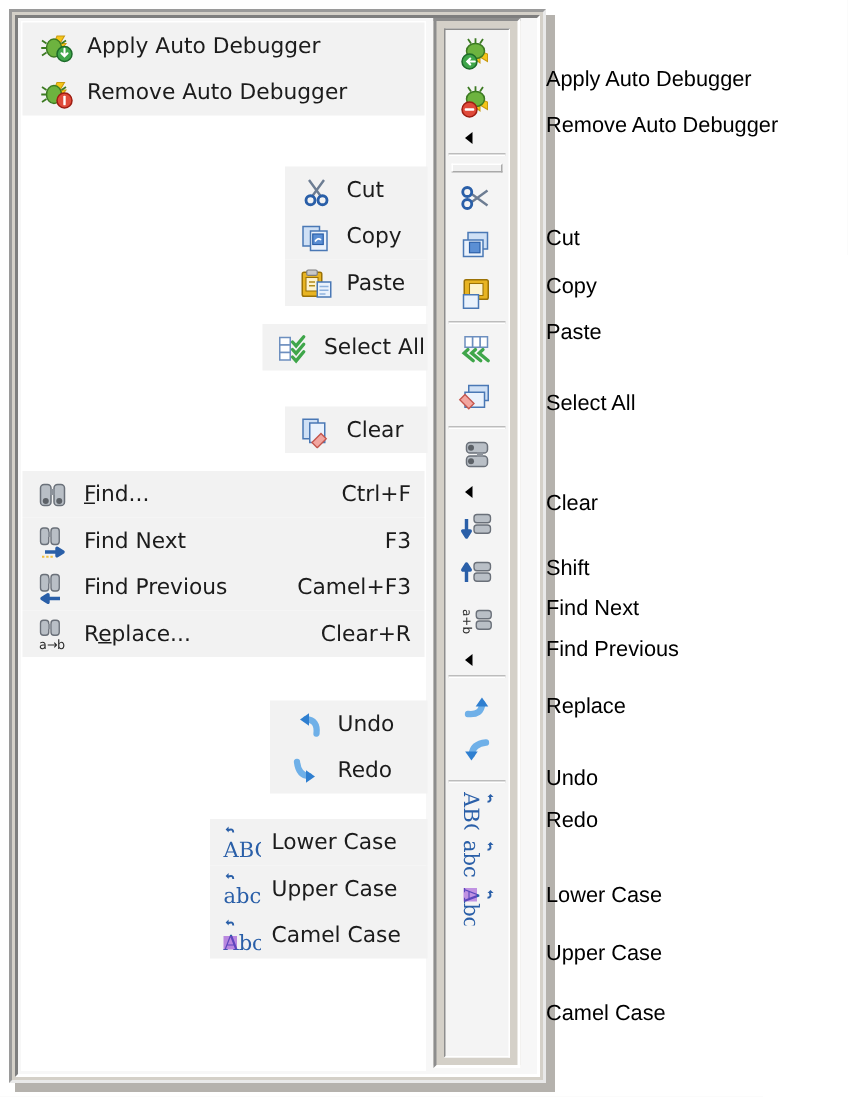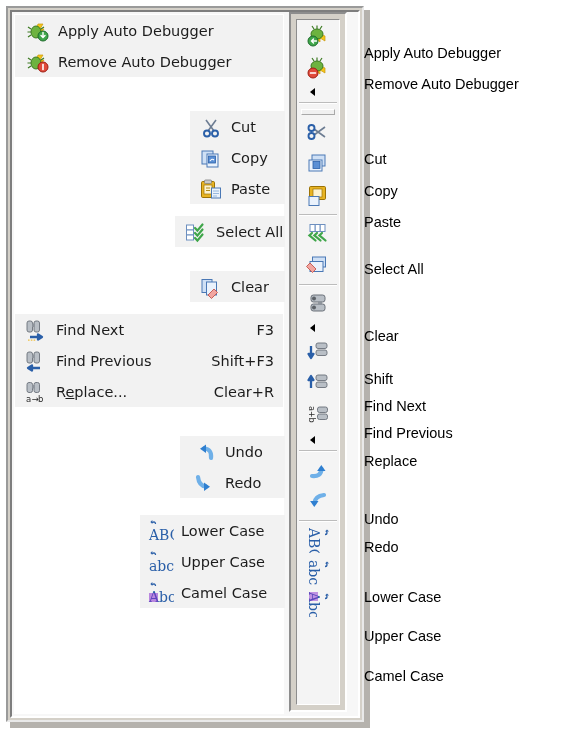--- a/index.html
+++ b/index.html
@@ -245,20 +245,33 @@
         <rect x="4" y="4.5" width="10" height="13" fill="#cfe0f5" stroke="#4a78b5" stroke-width="1"></rect>
         <rect x="8.5" y="7" width="10" height="13" fill="#eaf2fc" stroke="#4a78b5" stroke-width="1"></rect>
         <path d="M10 20 l6 -6 3.5 3.5 -6 6 z" fill="#f2a6a0" stroke="#c4554c" stroke-width=".9"></path>
       </svg>
     </span>
     <span class="mi-label">Clear</span>
   </div>
 
   <div class="spacer-sm"></div>
 
+  <div class="menu-row hl" style="width:100%;padding-left:8px;">
+    <span class="mi-icon">
+      <svg class="ico" viewBox="0 0 26 24">
+        <rect x="4" y="5" width="7" height="14" rx="2.4" fill="#b9bfc6" stroke="#6a7079" stroke-width="1"></rect>
+        <rect x="13" y="5" width="7" height="14" rx="2.4" fill="#b9bfc6" stroke="#6a7079" stroke-width="1"></rect>
+        <rect x="10.5" y="8" width="3" height="4" fill="#8d939b"></rect>
+        <circle cx="7.5" cy="16" r="2" fill="#5c6167"></circle>
+        <circle cx="16.5" cy="16" r="2" fill="#5c6167"></circle>
+      </svg>
+    </span>
+    <span class="mi-label"><u>F</u><span>ind...</span></span>
+    <span class="mi-short">Ctrl+F</span>
+  </div>
 
   <div class="menu-row hl" style="width:100%;padding-left:8px;">
     <span class="mi-icon">
       <svg class="ico" viewBox="0 0 26 24">
         <rect x="4" y="3" width="5.5" height="11" rx="2" fill="#b9bfc6" stroke="#6a7079" stroke-width=".9"></rect>
         <rect x="11" y="3" width="5.5" height="11" rx="2" fill="#b9bfc6" stroke="#6a7079" stroke-width=".9"></rect>
         <rect x="9" y="5.5" width="2.5" height="3.5" fill="#8d939b"></rect>
         <path d="M7 19 h8 M15 16.5 l4 2.5 -4 2.5 z" stroke="#2a5fa8" stroke-width="2.3" fill="#2a5fa8" stroke-linejoin="round"></path>
         <path d="M5 22.2 h8" stroke="#f0c040" stroke-width="1.3" stroke-dasharray="1.6 1.2"></path>
       </svg>
@@ -270,21 +283,21 @@
   <div class="menu-row hl" style="width:100%;padding-left:8px;">
     <span class="mi-icon">
       <svg class="ico" viewBox="0 0 26 24">
         <rect x="4" y="3" width="5.5" height="11" rx="2" fill="#b9bfc6" stroke="#6a7079" stroke-width=".9"></rect>
         <rect x="11" y="3" width="5.5" height="11" rx="2" fill="#b9bfc6" stroke="#6a7079" stroke-width=".9"></rect>
         <rect x="9" y="5.5" width="2.5" height="3.5" fill="#8d939b"></rect>
         <path d="M17 19 h-8 M9 16.5 l-4 2.5 4 2.5 z" stroke="#2a5fa8" stroke-width="2.3" fill="#2a5fa8" stroke-linejoin="round"></path>
       </svg>
     </span>
     <span class="mi-label">Find Previous</span>
-    <span class="mi-short">Shift+F3</span>
+    <span class="mi-short">Camel+F3</span>
   </div>
 
   <div class="menu-row hl" style="width:100%;padding-left:8px;">
     <span class="mi-icon">
       <svg class="ico" viewBox="0 0 26 24">
         <rect x="4" y="2.5" width="5.5" height="10" rx="2" fill="#b9bfc6" stroke="#6a7079" stroke-width=".9"></rect>
         <rect x="11" y="2.5" width="5.5" height="10" rx="2" fill="#b9bfc6" stroke="#6a7079" stroke-width=".9"></rect>
         <rect x="9" y="5" width="2.5" height="3.5" fill="#8d939b"></rect>
         <text x="3" y="21.5" font-family="DejaVu Sans,sans-serif" font-size="8.5" fill="#2b2b2b">a</text>
         <text x="8.4" y="21.5" font-family="DejaVu Sans,sans-serif" font-size="8.5" fill="#2b2b2b">→</text>
@@ -550,19 +563,19 @@
   <div class="lbl" style="top:45px">Apply Auto Debugger</div>
   <div class="lbl" style="top:76px">Remove Auto Debugger</div>
   <div class="lbl" style="top:151px">Cut</div>
   <div class="lbl" style="top:183px">Copy</div>
   <div class="lbl" style="top:214px">Paste</div>
   <div class="lbl" style="top:261px">Select All</div>
   <div class="lbl" style="top:328px">Clear</div>
   <div class="lbl" style="top:371px">Shift</div>
   <div class="lbl" style="top:398px">Find Next</div>
   <div class="lbl" style="top:425px">Find Previous</div>
-  <div class="lbl" style="top:453px">Replace</div>
+  <div class="lbl" style="top:463px">Replace</div>
   <div class="lbl" style="top:511px">Undo</div>
   <div class="lbl" style="top:539px">Redo</div>
   <div class="lbl" style="top:589px">Lower Case</div>
   <div class="lbl" style="top:628px">Upper Case</div>
   <div class="lbl" style="top:668px">Camel Case</div>
 </div>
 
 </body></html>

